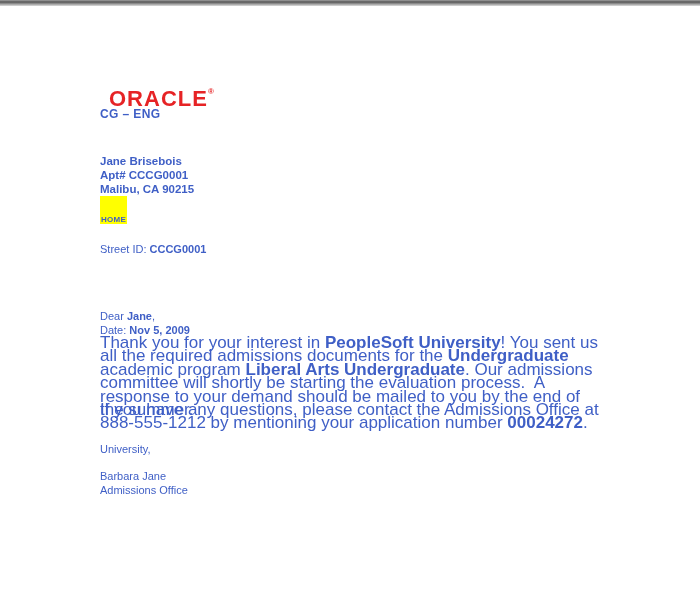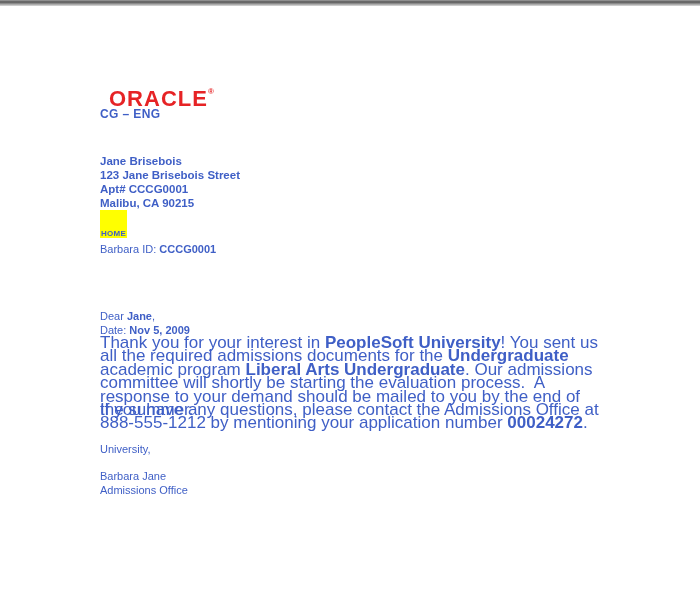--- a/index.html
+++ b/index.html
@@ -99,27 +99,26 @@
 
 <div class="page">
   <div class="top-bar"></div>
 
   <div class="logo"><span>ORACLE</span><span class="reg">®</span></div>
 
   <div class="form-code">CG – ENG</div>
 
   <div class="address">
     <div>Jane Brisebois</div>
-    <div>123 Jane Brisebois Street</div>
     <div>Apt# CCCG0001</div>
     <div>Malibu, CA 90215</div>
     <div><span class="badge">HOME</span></div>
   </div>
 
-  <div class="line student-line"><span>Barbara ID: </span><b>CCCG0001</b></div>
+  <div class="line student-line"><span>Street ID: </span><b>CCCG0001</b></div>
 
   <div class="line date-line"><span>Date: </span><b>Nov 5, 2009</b></div>
 
   <div class="line salutation"><span>Dear </span><b>Jane</b><span>,</span></div>
 
   <div class="para p1"><span>Thank you for your interest in </span><b>PeopleSoft University</b><span>! You sent us all the required admissions documents for the </span><b>Undergraduate</b><span> academic program </span><b>Liberal Arts Undergraduate</b><span>. Our admissions committee will shortly be starting the evaluation process.  A response to your demand should be mailed to you by the end of the summer.</span></div>
 
   <div class="para p2"><span>If you have any questions, please contact the Admissions Office at 888-555-1212 by mentioning your application number </span><b>00024272</b><span>.</span></div>
 
   <div class="line sincerely">University,</div>

